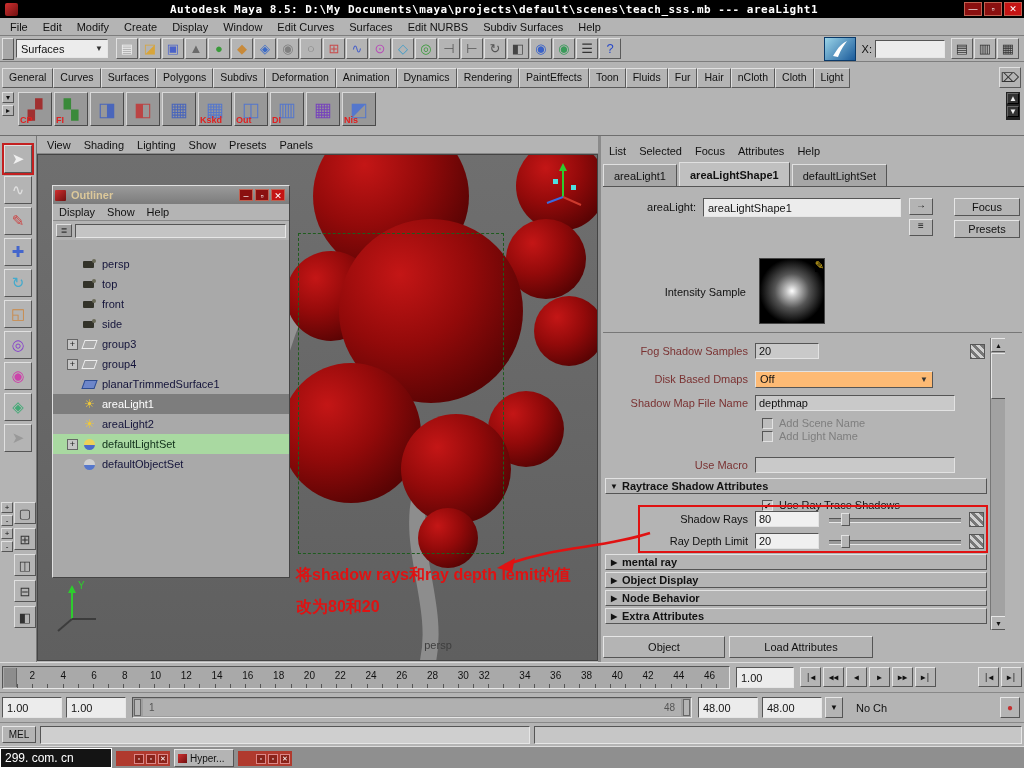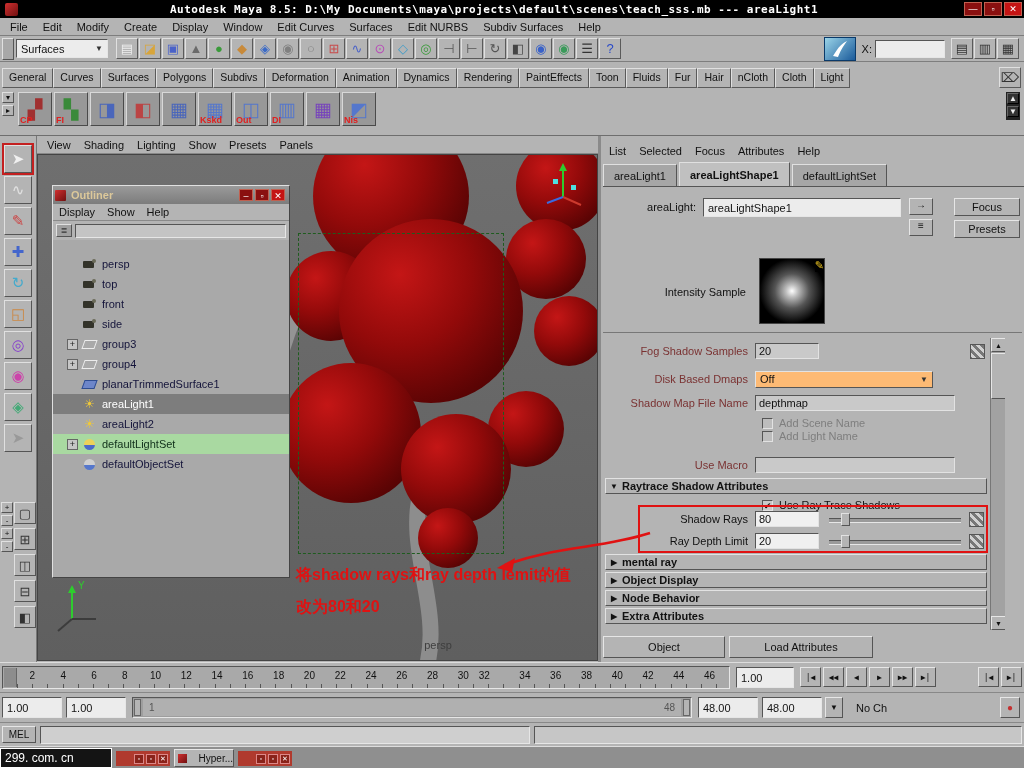--- a/index.html
+++ b/index.html
@@ -629,21 +629,21 @@
 
 <div class="abs" style="left:0;top:746px;width:1024px;height:22px;background:#8f8f8f;border-top:1px solid #ddd">
   <div style="position:absolute;left:0;top:1px;width:112px;height:20px;background:#141414;border:1px solid #fff;color:#fff;font-size:12px;font-family:'DejaVu Sans Mono',monospace;display:flex;align-items:center;padding-left:4px">
       <span>299. com. cn</span>
     </div>
   <div style="position:absolute;left:116px;top:4px;width:54px;height:15px;background:#b03a2e;display:flex;align-items:center;justify-content:flex-end;padding-right:2px">
     <span class="tmini">▫</span>
     <span class="tmini">▫</span>
     <span class="tmini">✕</span>
   </div>
-  <div class="raised" style="position:absolute;left:174px;top:2px;width:60px;height:18px;display:flex;align-items:center;padding-left:3px;gap:12px">
+  <div class="raised" style="position:absolute;left:174px;top:2px;width:60px;height:18px;display:flex;align-items:center;padding-left:3px;gap:3px">
     <span style="width:9px;height:9px;background:linear-gradient(135deg,#d03030,#701010)"></span>
     <span style="font-size:10px">Hyper...</span>
   </div>
   <div style="position:absolute;left:238px;top:4px;width:54px;height:15px;background:#b03a2e;display:flex;align-items:center;justify-content:flex-end;padding-right:2px">
     <span class="tmini">▫</span>
     <span class="tmini">▫</span>
     <span class="tmini">✕</span>
   </div>
 </div>
 

